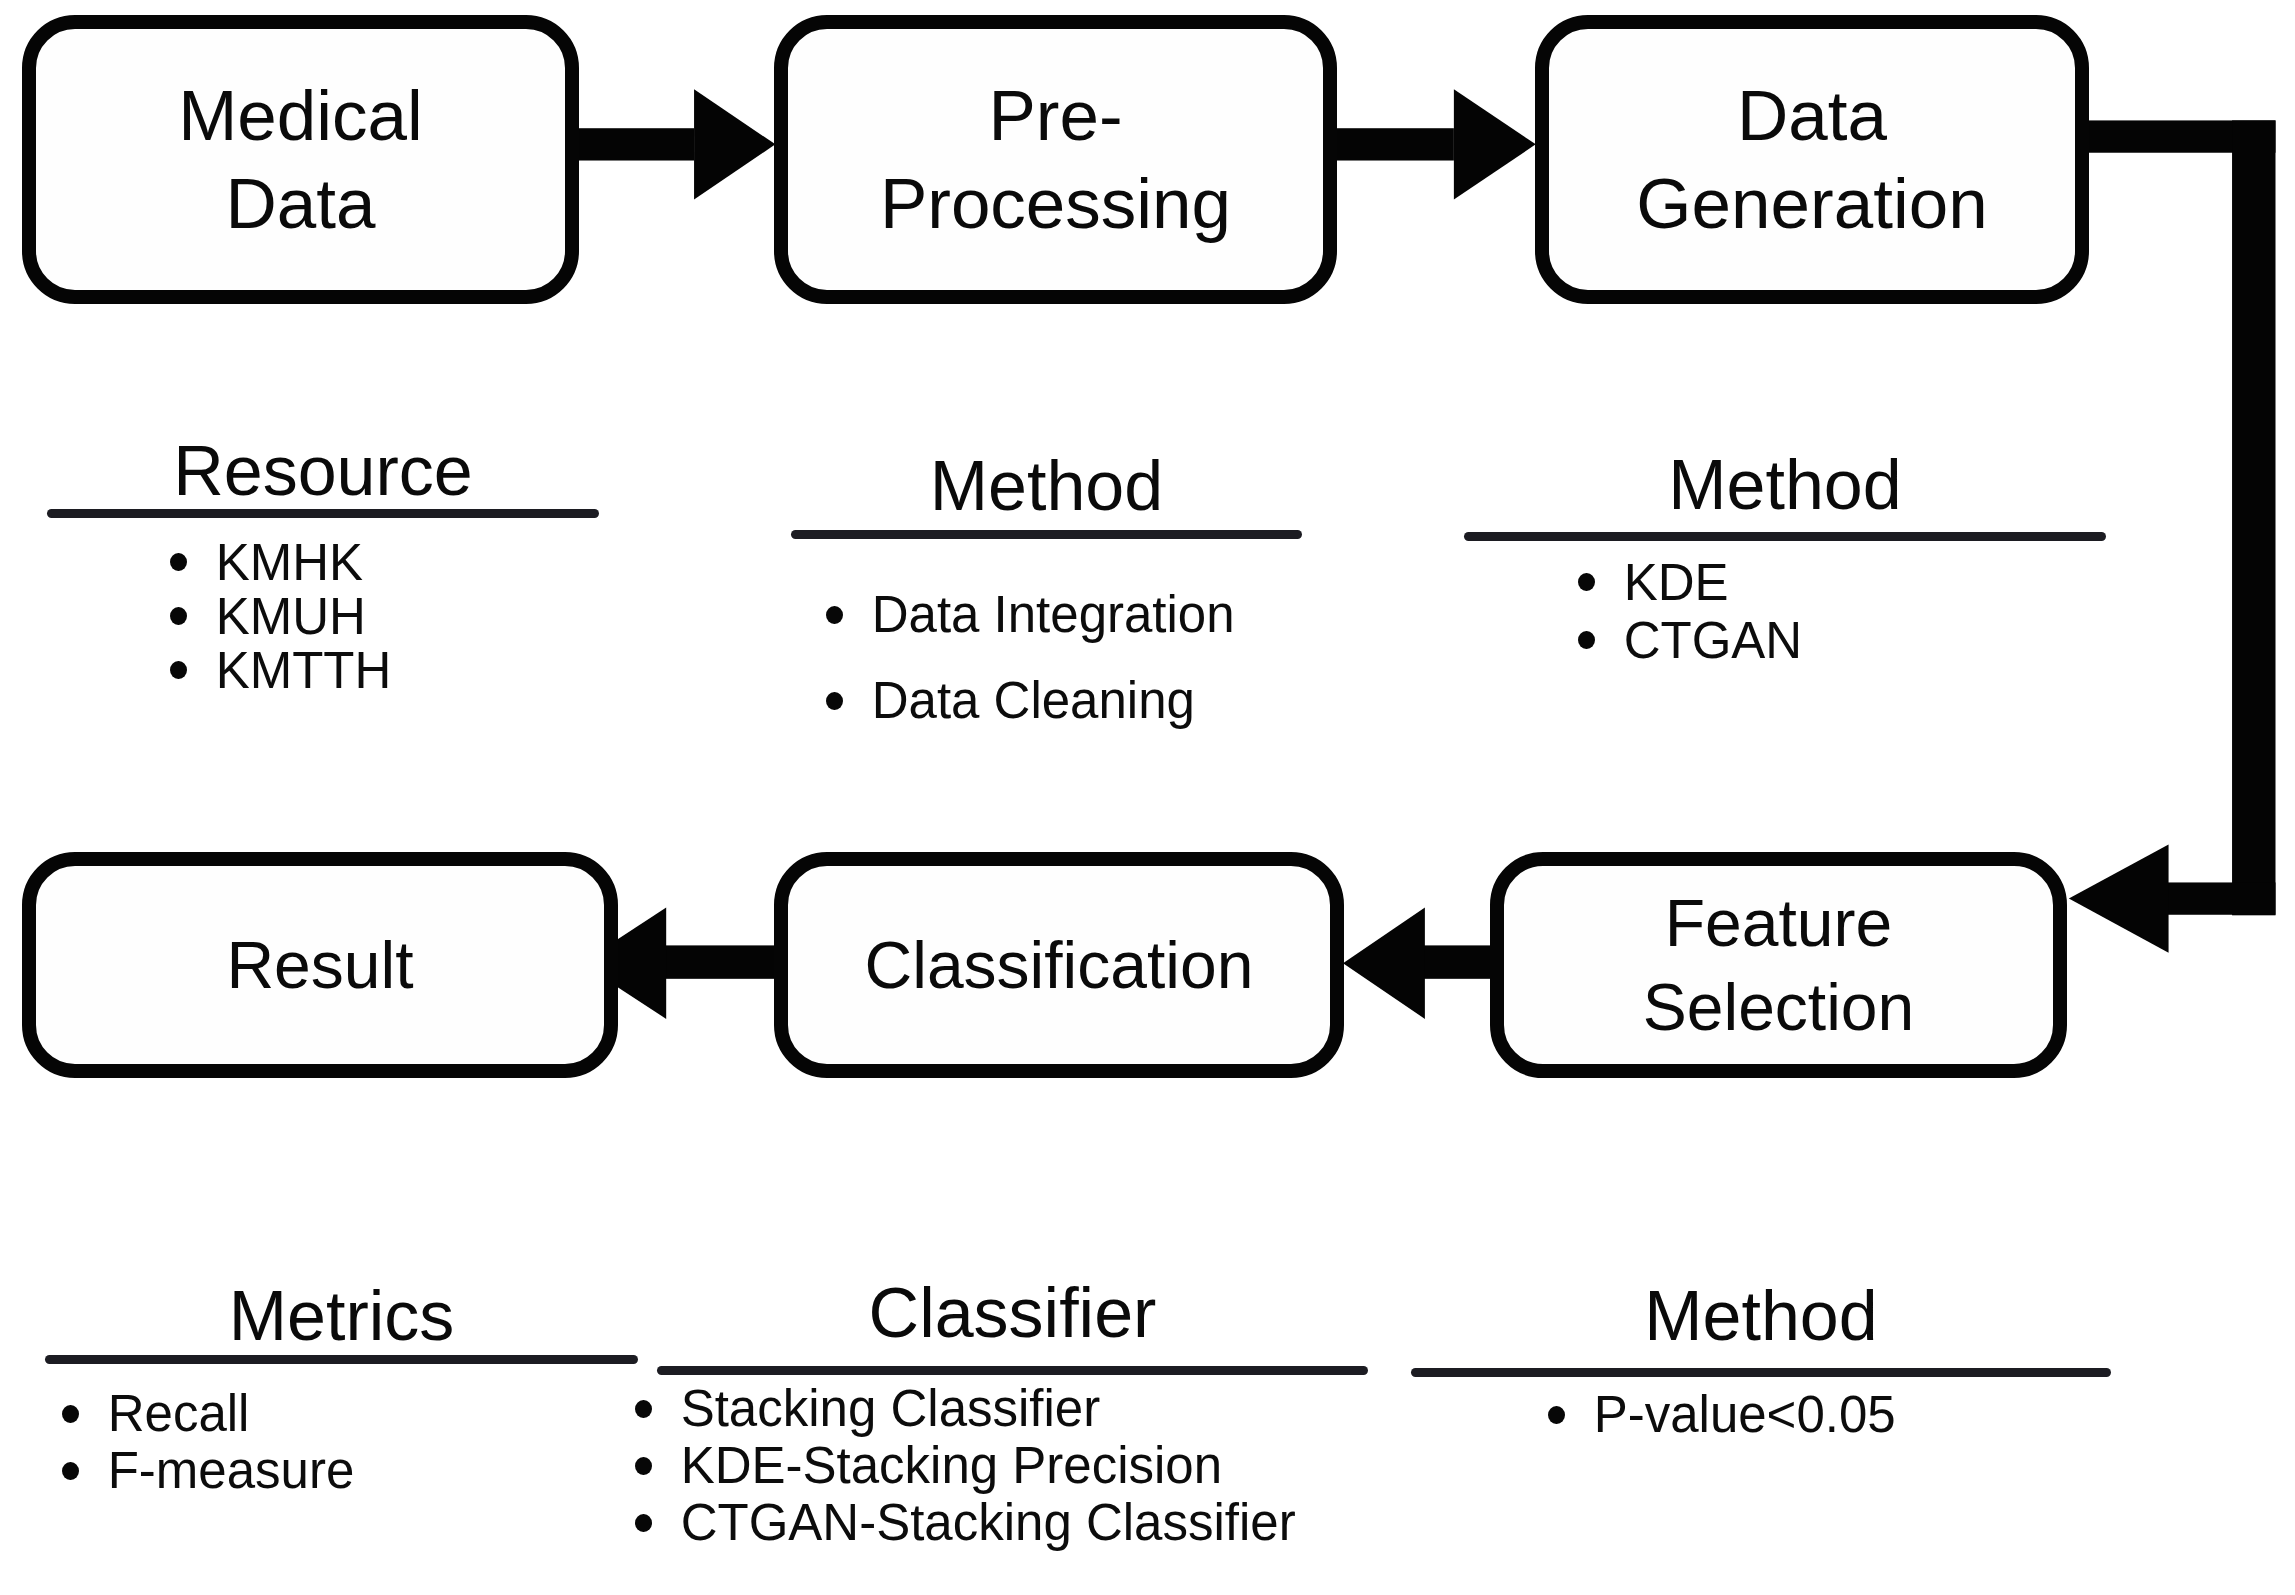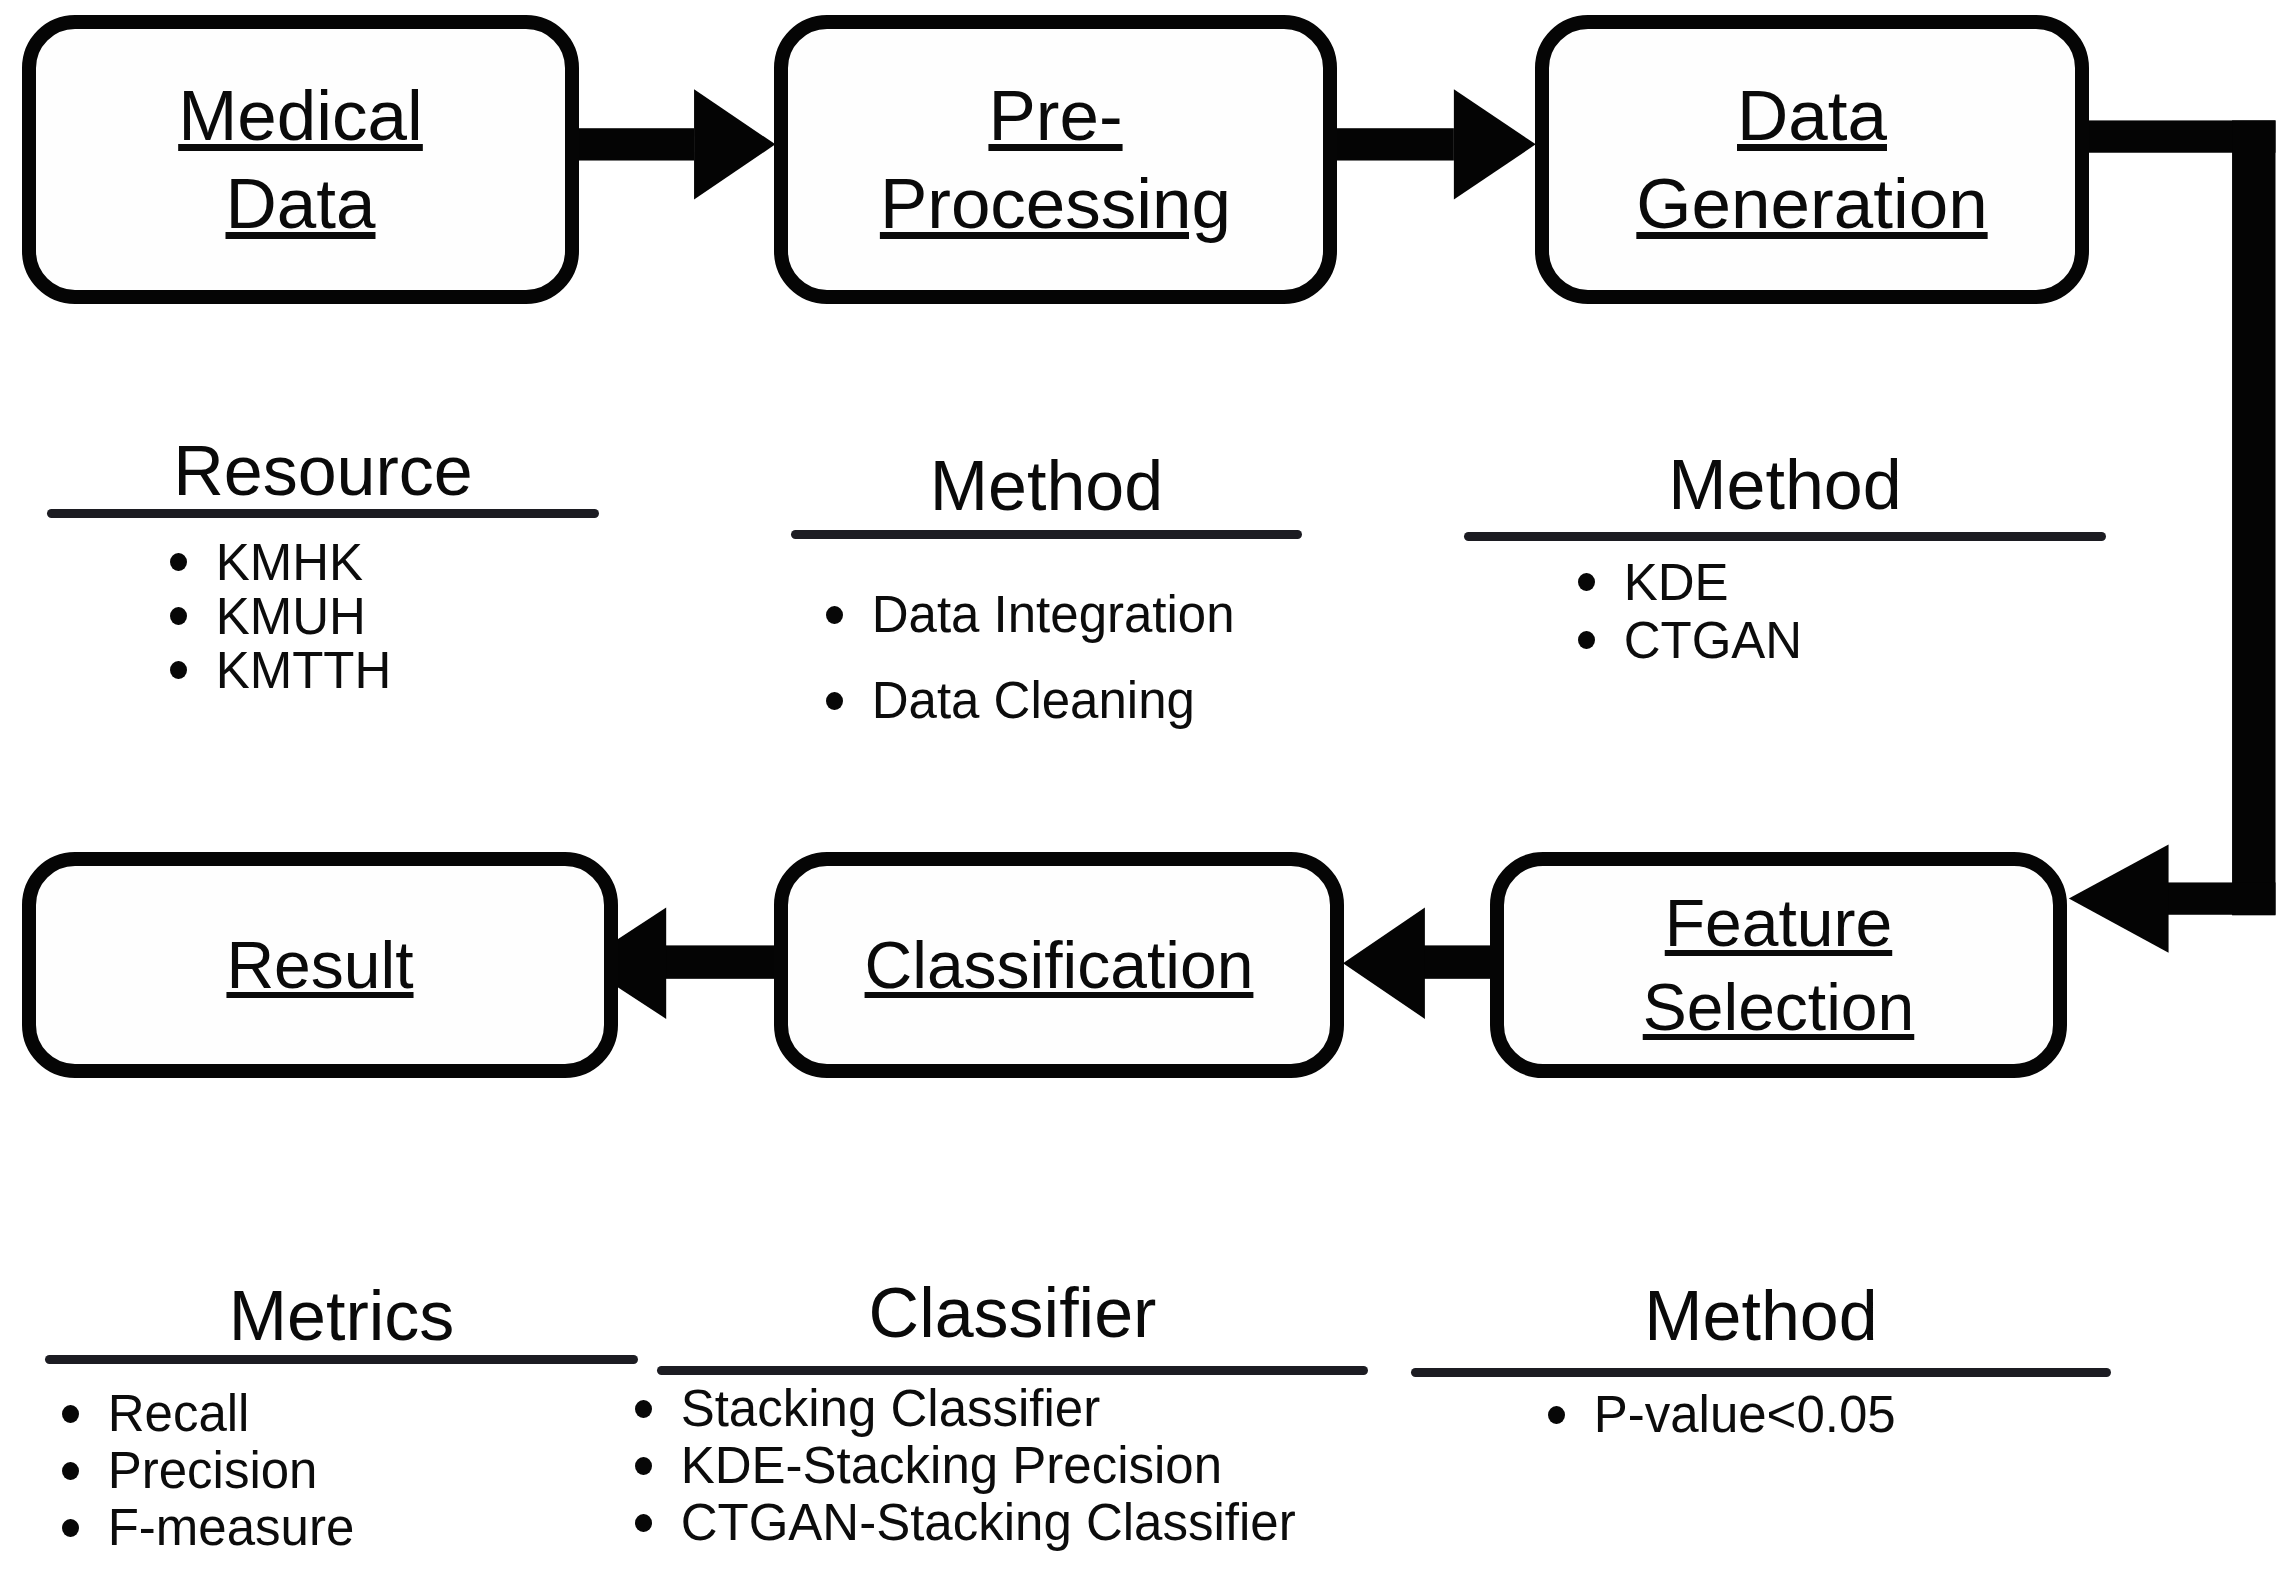--- a/index.html
+++ b/index.html
@@ -14,21 +14,20 @@
   .connectors{position:absolute;left:0;top:0;width:2295px;height:1595px;}
   .connectors *{fill:#040404;}
   .node{
     position:absolute;
     box-sizing:border-box;
     background:#fefefe;
     border:14.5px solid #050505;
     border-radius:53px;
     display:flex;align-items:center;justify-content:center;
     text-align:center;
-    text-decoration:underline;
   }
   .node-top .node-label{font-size:71px;line-height:88px;}
   .node-bottom .node-label{font-size:66px;line-height:84px;}
   .node-label span{display:block;}
   .heading{
     position:absolute;
     font-size:70px;line-height:70px;
     text-align:center;
     white-space:nowrap;
   }
@@ -173,24 +172,20 @@
     </div>
   </div>
 
   <div class="list h102" style="left:62px;top:1385px">
     <div class="li">
       <span class="dot"></span>
       <span class="txt">Recall</span>
     </div>
     <div class="li">
       <span class="dot"></span>
-      <span class="txt">Precision</span>
-    </div>
-    <div class="li">
-      <span class="dot"></span>
       <span class="txt">F-measure</span>
     </div>
   </div>
 
   <div class="list h102" style="left:635px;top:1380px">
     <div class="li">
       <span class="dot"></span>
       <span class="txt">Stacking Classifier</span>
     </div>
     <div class="li">

